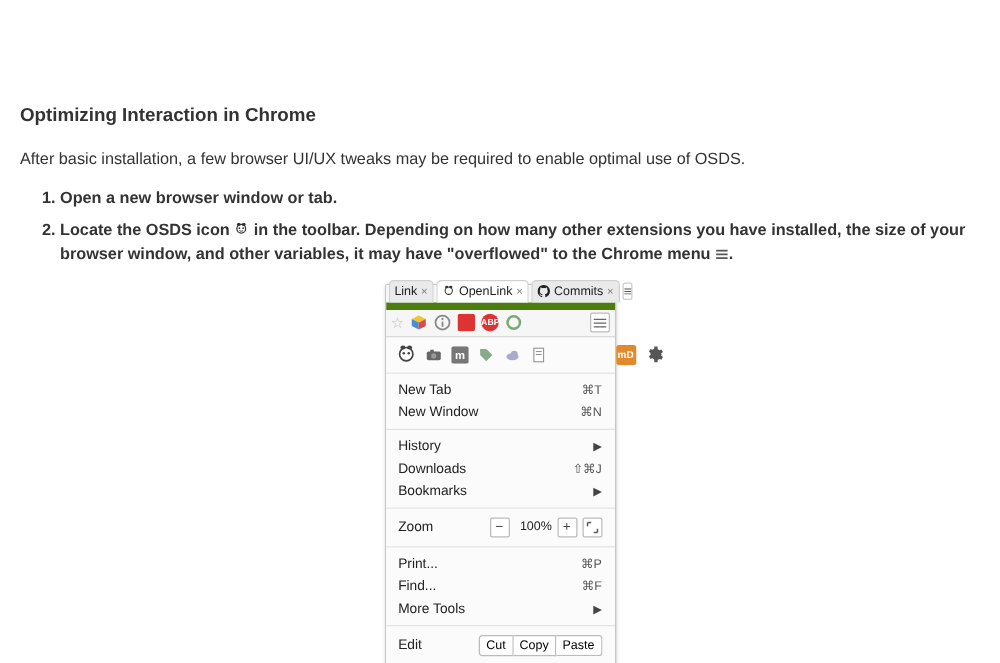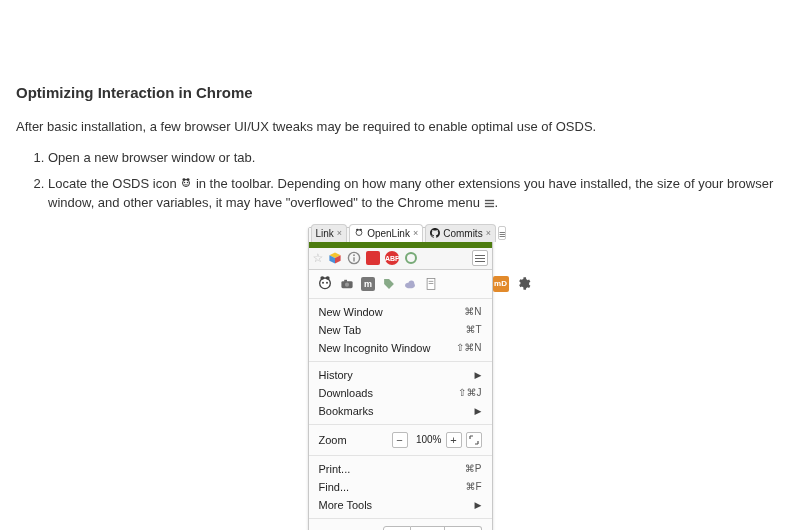--- a/index.html
+++ b/index.html
@@ -1,20 +1,20 @@
 <!DOCTYPE html>
 <html><head>
 <meta charset="utf-8">
 <style>
   * { box-sizing: border-box; margin: 0; padding: 0; }
   body { font-family: Verdana, Arial, sans-serif; font-size: 12px; color: #333; padding: 24px 12px 12px 12px; }
   .heading { font-weight: bold; font-size: 15px; margin: 60px 0 18px 4px; }
   .para { font-size: 13px; margin: 16px 0 14px 4px; }
   ol.steps { margin: 0 0 14px 36px; font-size: 13px; }
-  ol.steps li { margin-bottom: 6px; line-height: 1.5; }
+  ol.steps li { margin-bottom: 6px; line-height: 1.5; font-weight: bold; }
   .inline-icon { display:inline-block; vertical-align:middle; }
   .screenshot-wrap { display:flex; justify-content:center; margin-top:4px; }
   .menu-window { width: 185px; border:1px solid #c8c8c8; background:#fff; font-family: 'Helvetica Neue', Arial, sans-serif; font-size:11px; color:#222; box-shadow:0 1px 3px rgba(0,0,0,0.15); border-radius:2px; }
   .tabs-row { display:flex; align-items:flex-end; background:#f6f6f6; height:20px; border-bottom:6px solid #4d7c0f; padding-left:2px; }
   .tab { display:flex; align-items:center; gap:3px; background:#fff; border:1px solid #d0d0d0; border-bottom:none; border-radius:4px 4px 0 0; height:18px; padding:0 4px; margin-right:2px; font-size:10px; }
   .tab.bg { background:#eaeaea; }
   .tab-close { font-size:9px; color:#777; }
   .tab-fav { width:10px;height:10px; display:inline-flex; align-items:center; justify-content:center;}
   .tabs-plus { width:14px; height:14px; text-align:center; line-height:14px; color:#555; border:1px solid #ccc; border-radius:2px; background:#fff; margin-left:auto; margin-bottom:2px; margin-right:3px;}
   .toolbar-row { display:flex; align-items:center; height:22px; background:#f6f6f6; border-bottom:1px solid #d0d0d0; padding:0 4px; gap:5px; }
@@ -186,30 +186,26 @@
         <span class="icon-slot mD-badge">mD</span>
         <span class="icon-slot gear">
           <svg width="15" height="15" viewBox="0 0 24 24">
               <path fill="#555" d="M12 8a4 4 0 100 8 4 4 0 000-8zm9 4a7.9 7.9 0 00-.1-1.3l2.1-1.6-2-3.5-2.5 1a8 8 0 00-2.2-1.3L16 2h-4l-.3 2.7a8 8 0 00-2.2 1.3l-2.5-1-2 3.5 2.1 1.6a7.9 7.9 0 000 2.6L5 14.3l2 3.5 2.5-1a8 8 0 002.2 1.3L12 22h4l.3-2.7a8 8 0 002.2-1.3l2.5 1 2-3.5-2.1-1.6c.1-.4.1-.9.1-1.3z"></path>
             </svg>
         </span>
       </div>
 
       <div class="section">
         <div class="menu-item">
+            <span class="label">New Tab</span>
+            <span class="shortcut">⌘T</span>
+          </div>
+        <div class="menu-item">
             <span class="label">New Window</span>
             <span class="shortcut">⌘N</span>
-          </div>
-        <div class="menu-item">
-            <span class="label">New Tab</span>
-            <span class="shortcut">⌘T</span>
-          </div>
-        <div class="menu-item">
-            <span class="label">New Incognito Window</span>
-            <span class="shortcut">⇧⌘N</span>
           </div>
       </div>
 
       <div class="section">
         <div class="menu-item">
             <span class="label">History</span>
             <span class="tri">▶</span>
           </div>
         <div class="menu-item">
             <span class="label">Downloads</span>

